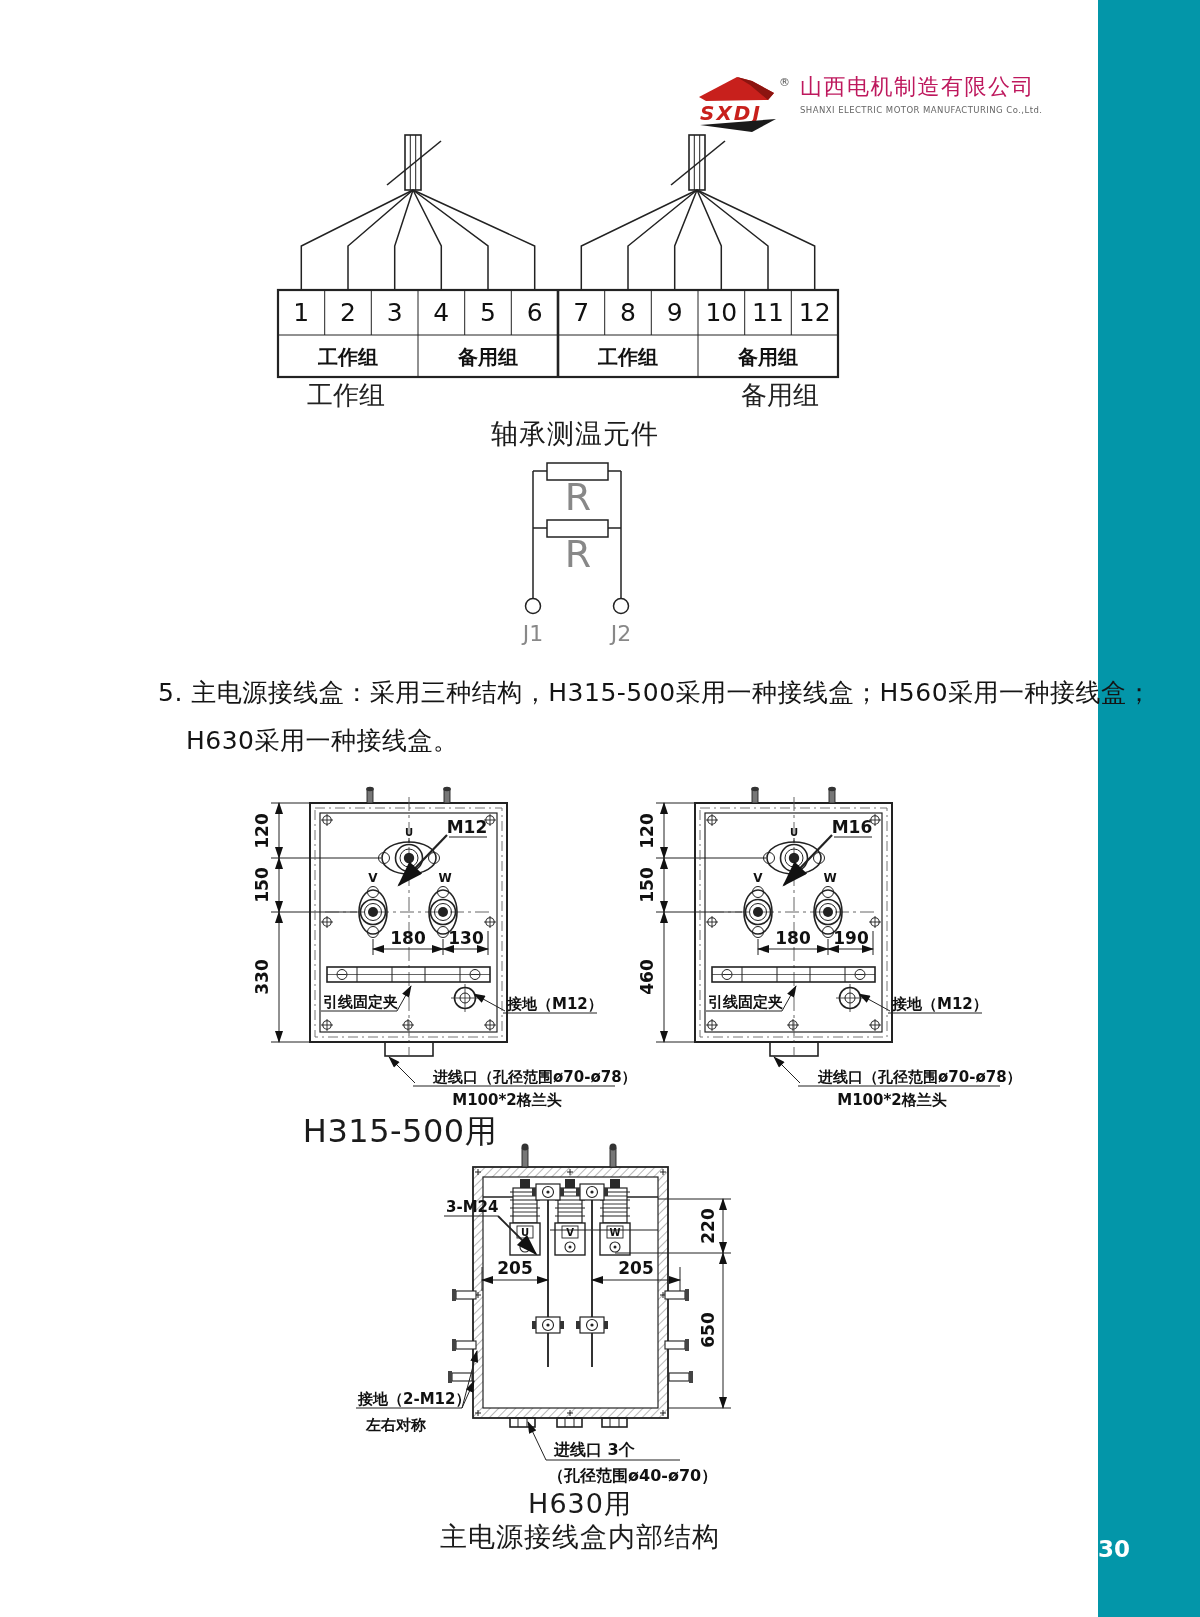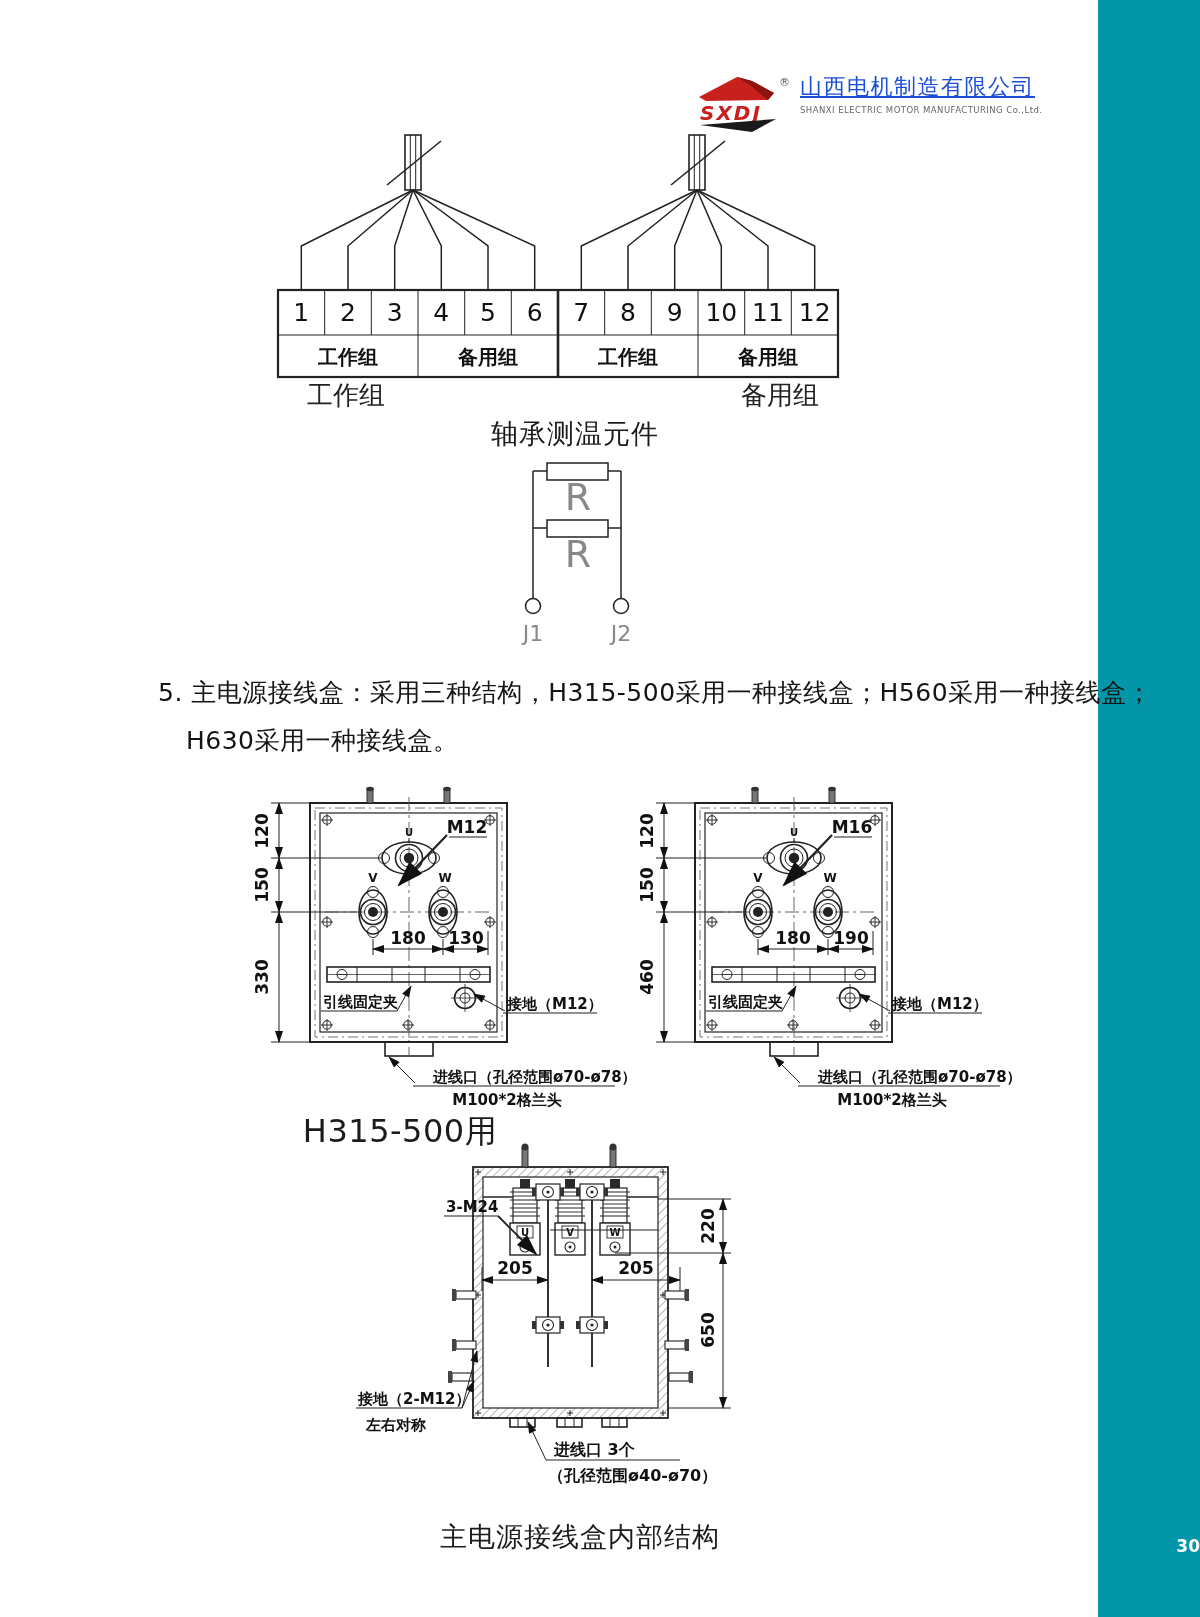--- a/index.html
+++ b/index.html
@@ -4,26 +4,26 @@
 <style>
   * { box-sizing: border-box; }
   html,body { margin:0; padding:0; background:#e8e8e8; }
   #page {
     position:relative; width:1200px; height:1617px; background:#ffffff;
     font-family:"DejaVu Sans", sans-serif; overflow:hidden; margin:0 auto;
   }
   .abs { position:absolute; }
   
   .sideband { position:absolute; left:1098px; top:0; width:102px; height:1617px; background:#0396a9; }
-  .pagenum { position:absolute; left:1098px; top:1536px; width:102px; text-align:right;
-             color:#ffffff; font-size:17px; font-weight:bold; }
+  .pagenum { position:absolute; left:1098px; top:1536px; width:102px; text-align:left;
+             color:#ffffff; font-size:23px; font-weight:bold; }
   
   .logo-wrap { position:absolute; left:692px; top:72px; display:flex; align-items:flex-start; }
   .logo-text { margin-left:10px; }
-  .logo-cn { font-size:22px; letter-spacing:1.5px; color:#1d4ed8; white-space:nowrap;text-decoration:underline; }
+  .logo-cn { font-size:22px; letter-spacing:1.5px; color:#be185d; white-space:nowrap; }
   .logo-en { font-size:8.5px; letter-spacing:0.45px; color:#666; white-space:nowrap; margin-top:3px;text-align:center; }
   
   .para { position:absolute; font-size:25px; color:#141414; letter-spacing:0.5px; white-space:nowrap; }
   .caption { position:absolute; text-align:center; font-size:27px; color:#1b1b1b; letter-spacing:1px; white-space:nowrap; }
   .caption-sm { font-size:32px; letter-spacing:0.5px; }
   
   .ln { stroke:#222; fill:none; }
   .thin { stroke-width:1; }
   .med { stroke-width:1.6; }
   .thick { stroke-width:2.2; }
@@ -494,15 +494,16 @@
     <line x1="6" y1="293" x2="112" y2="293" class="ln" stroke-width="1.1"></line>
     <text class="cad" x="16" y="315">左右对称</text>
     <line x1="112" y1="293" x2="124" y2="266" class="ln thin" marker-end="url(#ar3)"></line>
     <line x1="112" y1="293" x2="127" y2="236" class="ln thin" marker-end="url(#ar3)"></line>
 
     <line x1="196" y1="345" x2="178" y2="307" class="ln thin" marker-end="url(#ar3)"></line>
     <line x1="196" y1="345" x2="330" y2="345" class="ln" stroke-width="1.1"></line>
     <text class="cad16" x="204" y="340">进线口 3个</text>
     <text class="cad16" x="198" y="366">（孔径范围ø40-ø70）</text>
   </svg>
+  <div class="caption" style="left:430px;top:1486px;width:300px">H630用</div>
   <div class="caption" style="left:395px;top:1519px;width:370px">主电源接线盒内部结构</div>
 
 </div>
 
 </body></html>

